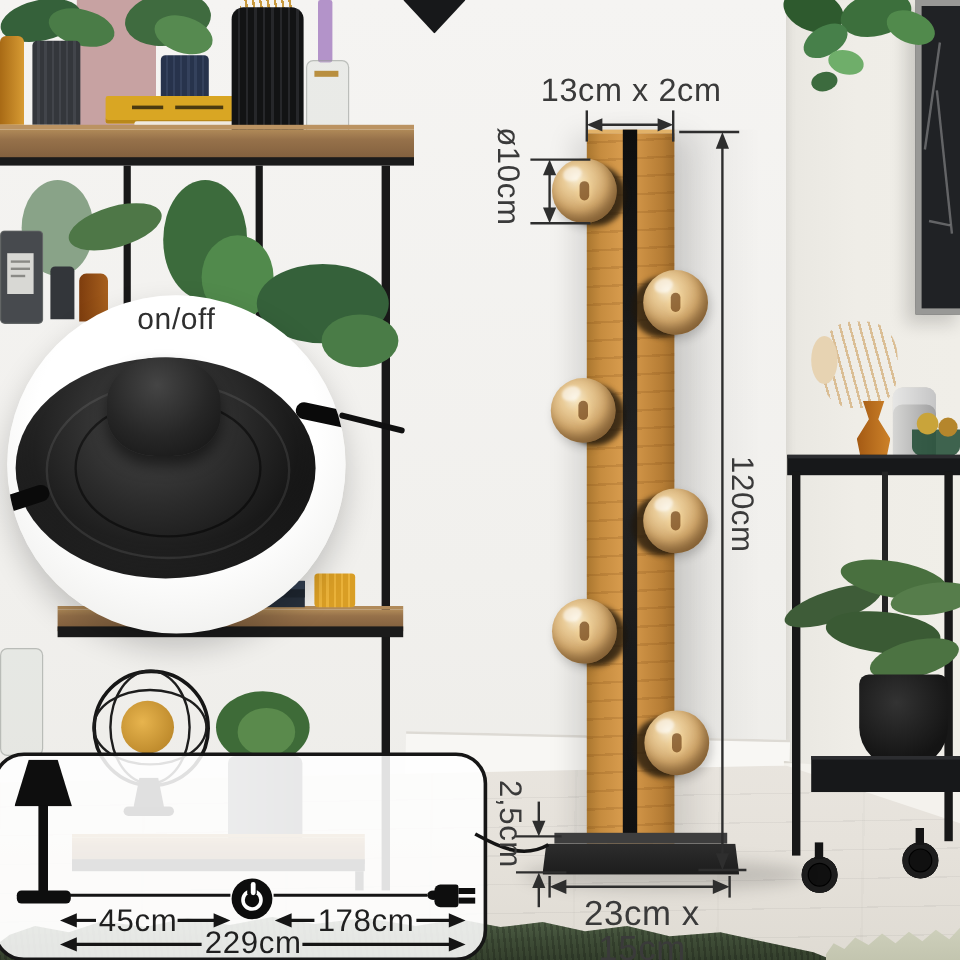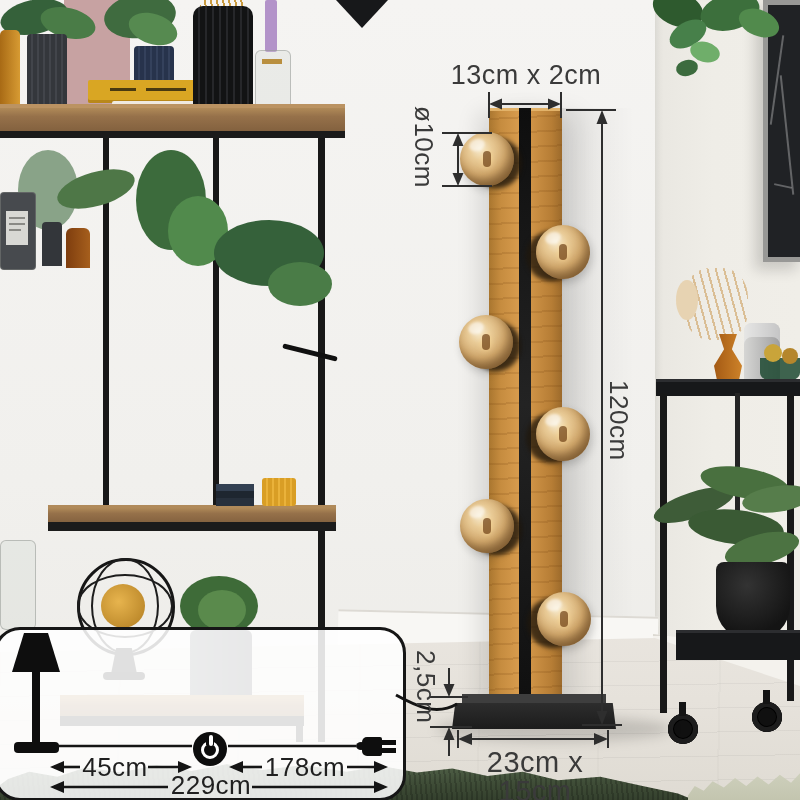--- a/index.html
+++ b/index.html
@@ -277,20 +277,29 @@
       <span class="p-notch"></span>
       <span class="p-bar"></span>
   </div>
   <div>
     <span class="d-ic" style="left:356px;top:742px;width:10px;height:8px;border-radius:50%;"></span>
     <span class="d-ic" style="left:362px;top:737px;width:20px;height:19px;border-radius:5px 2px 2px 5px;"></span>
     <span class="d-ic" style="left:382px;top:740px;width:14px;height:5px;"></span>
     <span class="d-ic" style="left:382px;top:748px;width:14px;height:5px;"></span>
   </div>
 
+  <div class="inset">
+    <div class="sw-body"></div>
+    <div class="sw-groove"></div>
+    <div class="sw-groove2"></div>
+    <div class="sw-button"></div>
+    <span class="sw-cable" style="left:240px;top:94px;width:60px;transform:rotate(12deg);"></span>
+    <span class="sw-cable" style="left:-16px;top:164px;width:52px;transform:rotate(-18deg);"></span>
+    <div class="dim" style="left:0;top:8px;width:100%;text-align:center;font-size:25px;color:#2f2f2f;">on/off</div>
+  </div>
 
   <svg class="anno" viewBox="0 0 800 800">
 
     <line x1="489" y1="92" x2="489" y2="118"></line>
       <line x1="561" y1="92" x2="561" y2="118"></line>
     <line x1="494" y1="104" x2="556" y2="104"></line>
     <path class="head" d="M489,104 l13,-5.5 v11 z"></path>
       <path class="head" d="M561,104 l-13,-5.5 v11 z"></path>
 
     <line x1="442" y1="133" x2="492" y2="133"></line>

